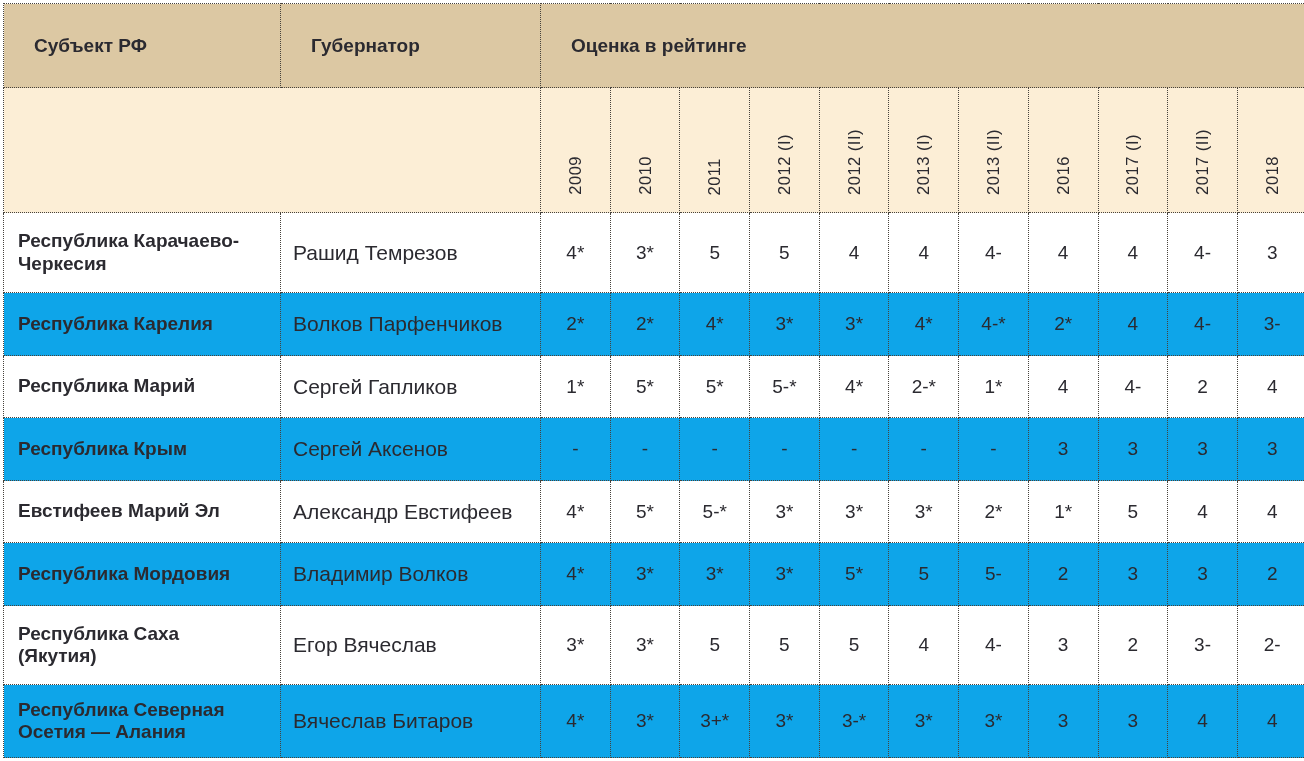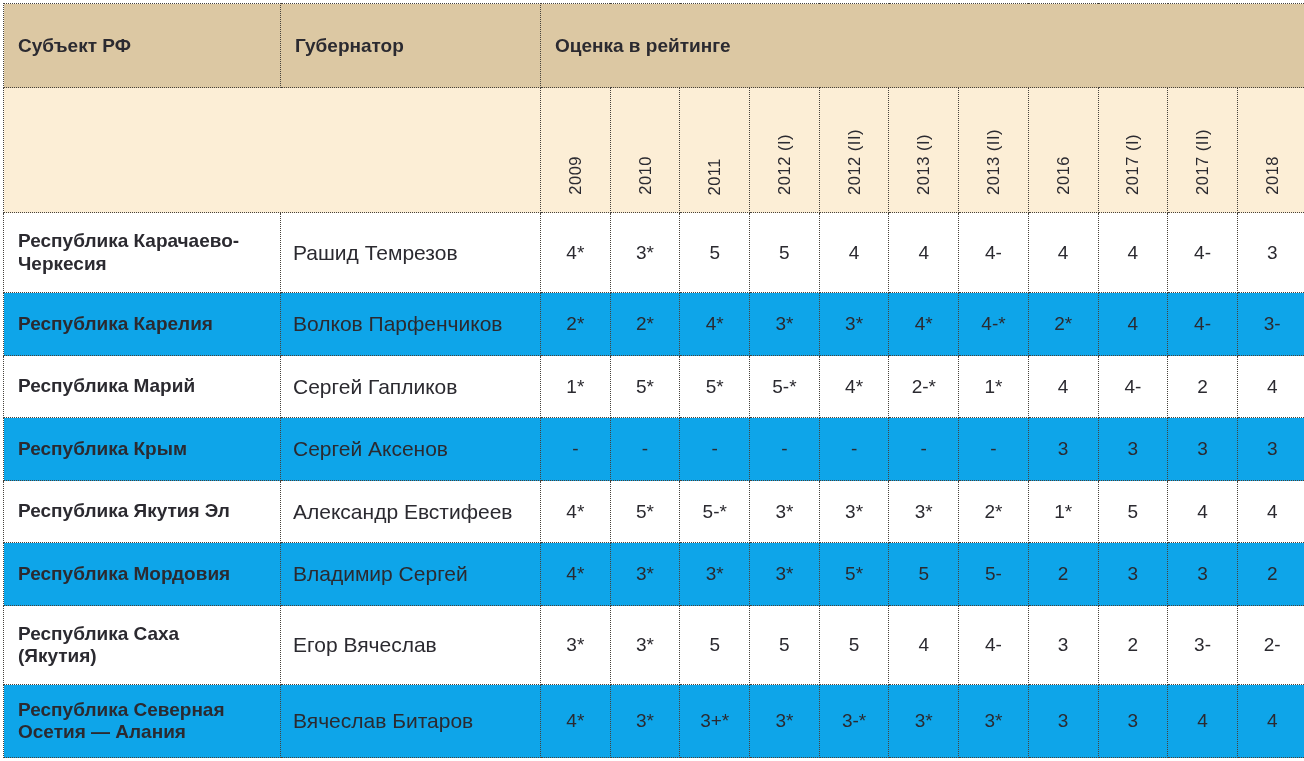--- a/index.html
+++ b/index.html
@@ -16,21 +16,21 @@
     border-collapse: collapse;
     table-layout: fixed;
   }
   td, th { border: 1px dotted #46423c; padding: 0; }
   
   tr.hdr-row { height: 84px; }
   th.hdr {
     background: #dcc8a3;
     font-size: 19px; font-weight: bold;
     text-align: left; vertical-align: middle;
-    padding-left: 14px;
+    padding-left: 30px;
   }
   
   tr.years-row { height: 125px; }
   tr.years-row td {
     background: #fceed6;
     vertical-align: bottom;
     text-align: center;
     padding-bottom: 13px;
   }
   .year-label {
@@ -177,41 +177,41 @@
       <td class="rating">-</td>
       <td class="rating">-</td>
       <td class="rating">3</td>
       <td class="rating">3</td>
       <td class="rating">3</td>
       <td class="rating">3</td>
     </tr>
 
     <tr class="row-white h62">
       <td class="subject">
-            <div class="inner">Республика Якутия Эл</div>
+            <div class="inner">Евстифеев Марий Эл</div>
           </td>
       <td class="governor">Александр Евстифеев</td>
       <td class="rating">4*</td>
       <td class="rating">5*</td>
       <td class="rating">5-*</td>
       <td class="rating">3*</td>
       <td class="rating">3*</td>
       <td class="rating">3*</td>
       <td class="rating">2*</td>
       <td class="rating">1*</td>
       <td class="rating">5</td>
       <td class="rating">4</td>
       <td class="rating">4</td>
     </tr>
 
     <tr class="row-cream h63">
       <td class="subject">
             <div class="inner">Республика Мордовия</div>
           </td>
-      <td class="governor">Владимир Сергей</td>
+      <td class="governor">Владимир Волков</td>
       <td class="rating">4*</td>
       <td class="rating">3*</td>
       <td class="rating">3*</td>
       <td class="rating">3*</td>
       <td class="rating">5*</td>
       <td class="rating">5</td>
       <td class="rating">5-</td>
       <td class="rating">2</td>
       <td class="rating">3</td>
       <td class="rating">3</td>

